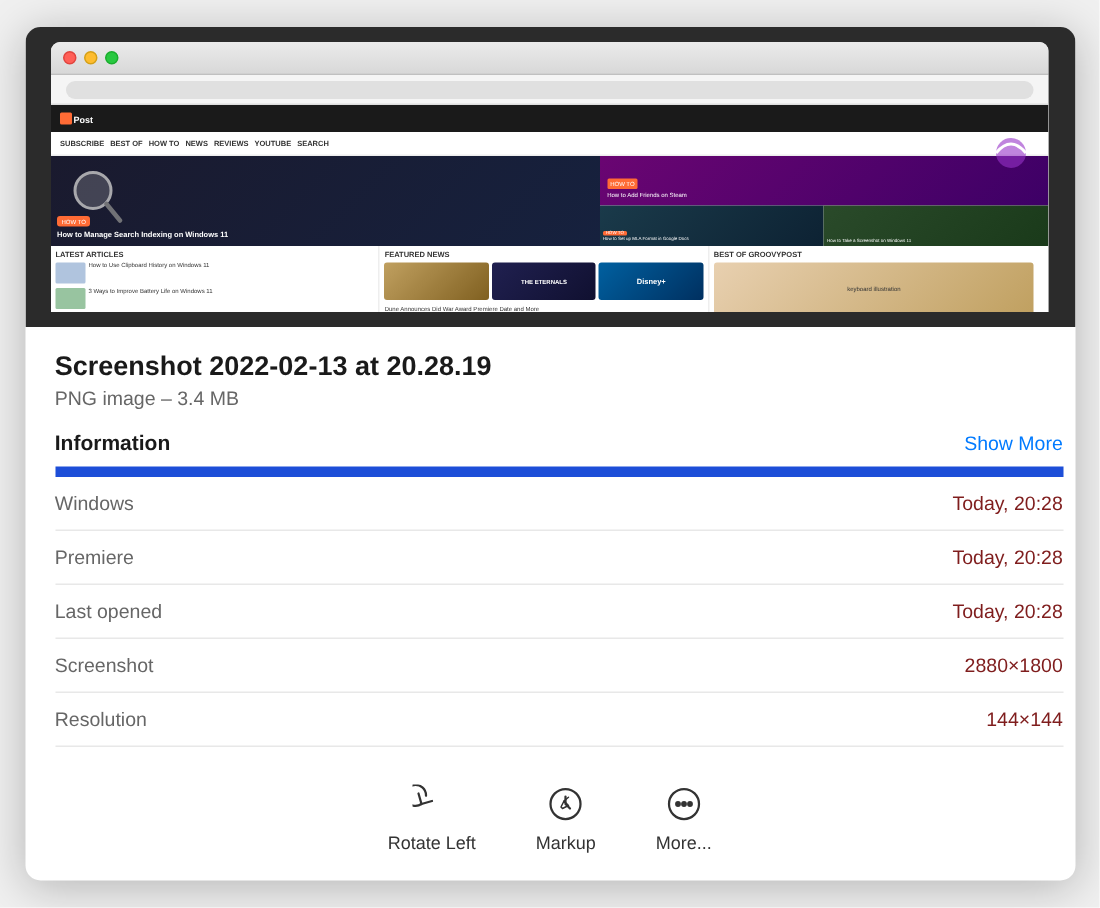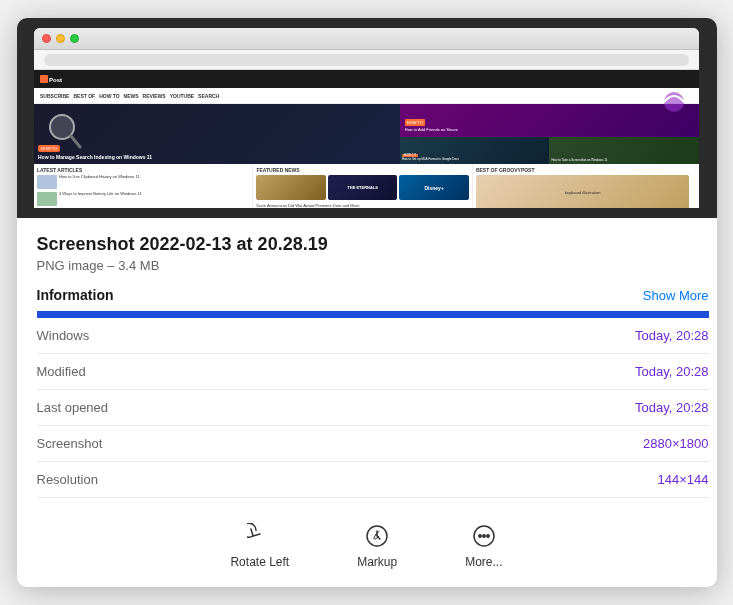--- a/index.html
+++ b/index.html
@@ -256,30 +256,30 @@
       border-bottom: 1px solid #e8e8e8;
     }
 
     .info-row-label {
       font-size: 13px;
       color: #666;
     }
 
     .info-row-value {
       font-size: 13px;
-      color: #6d28d9;
+      color: #7f1d1d;
     }
 
     
     .bottom-toolbar {
       display: flex;
       justify-content: center;
       align-items: center;
       padding: 16px 0 18px 0;
-      gap: 68px;
+      gap: 40px;
       border-top: none;
       margin-top: 8px;
     }
 
     .tool-btn {
       display: flex;
       flex-direction: column;
       align-items: center;
       gap: 5px;
       cursor: pointer;
@@ -442,21 +442,21 @@
       <span class="info-label">Information</span>
       <button class="show-more-btn">Show More</button>
     </div>
 
     <div id="info-rows">
         <div class="info-row">
       <span class="info-row-label">Windows</span>
       <span class="info-row-value">Today, 20:28</span>
     </div>
         <div class="info-row">
-      <span class="info-row-label">Modified</span>
+      <span class="info-row-label">Premiere</span>
       <span class="info-row-value">Today, 20:28</span>
     </div>
         <div class="info-row">
       <span class="info-row-label">Last opened</span>
       <span class="info-row-value">Today, 20:28</span>
     </div>
         <div class="info-row">
       <span class="info-row-label">Screenshot</span>
       <span class="info-row-value">2880×1800</span>
     </div>

